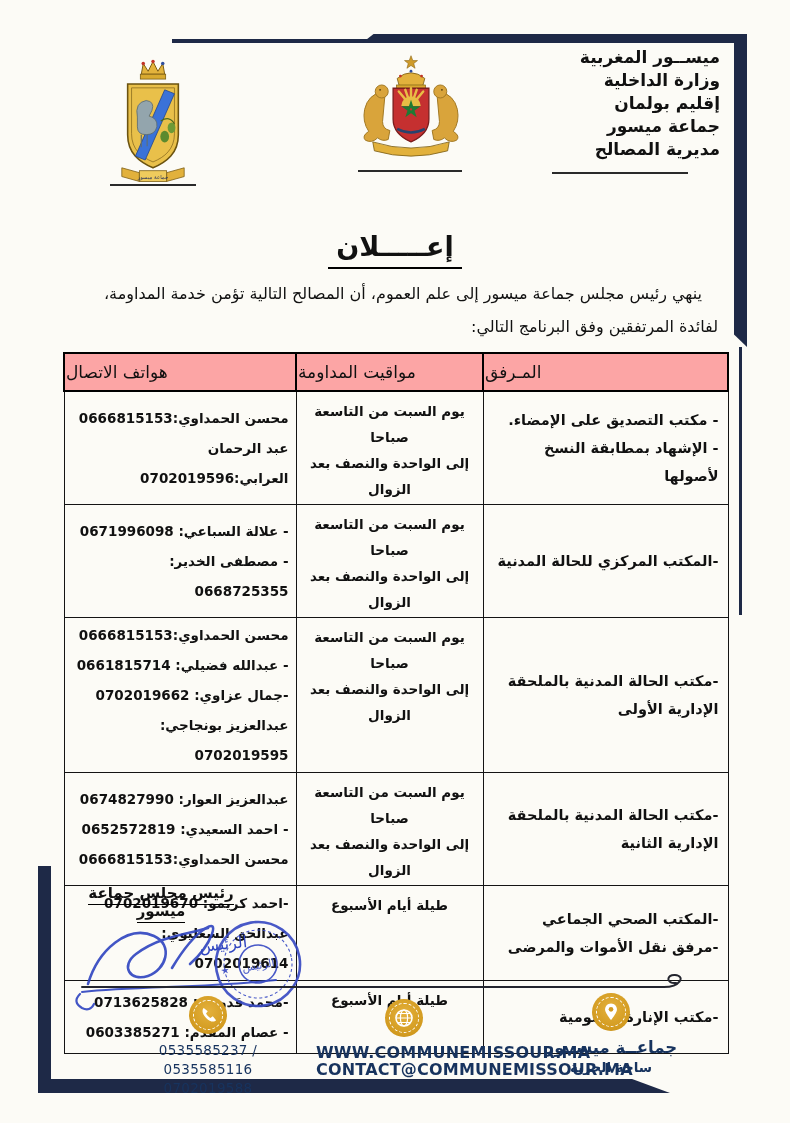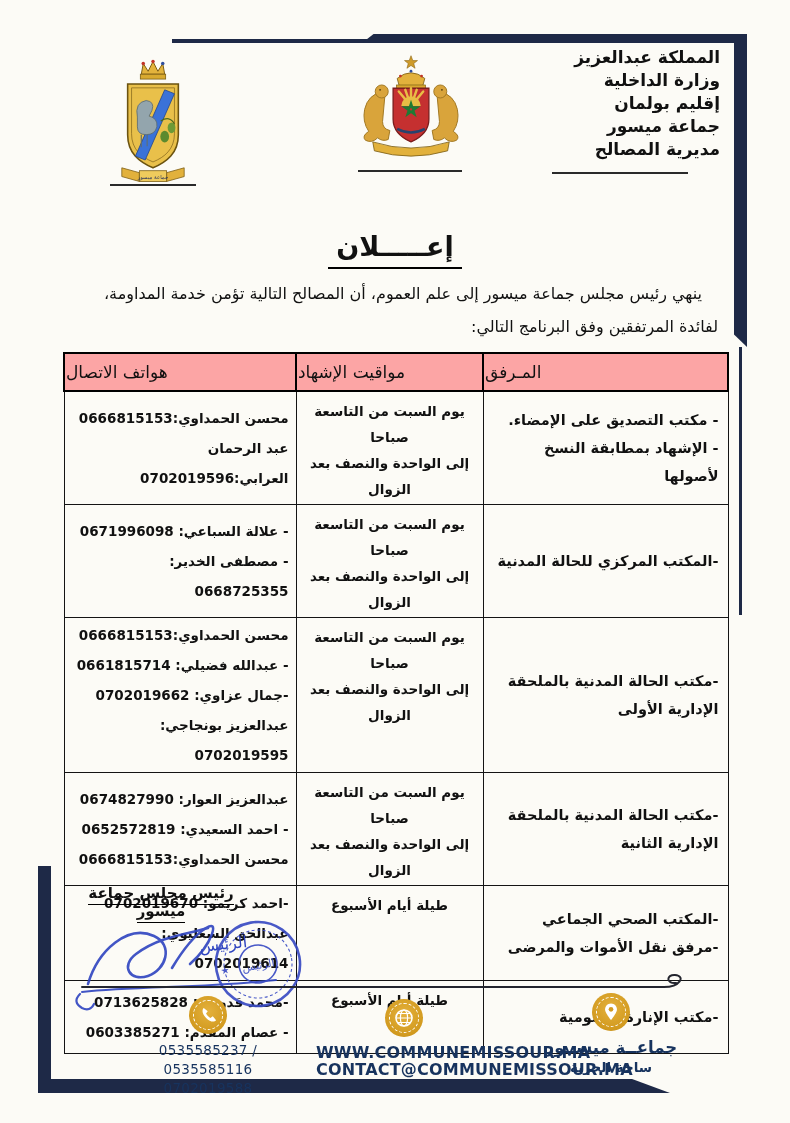--- a/index.html
+++ b/index.html
@@ -137,21 +137,21 @@
       <path d="M75 64 L60 46 M75 64 L68 44 M75 64 L75 42 M75 64 L82 44 M75 64 L90 46" stroke="#e8bd45" stroke-width="3" stroke-linecap="round"></path>
       <path d="M63 64 a12 12 0 0 1 24 0 z" fill="#e8bd45"></path>
     </g>
     <path d="M75 60 L79.7 74.5 L67 65.5 L83 65.5 L70.3 74.5 Z" fill="none" stroke="#1f7a33" stroke-width="2.4" stroke-linejoin="miter"></path>
     <path d="M58 92 Q75 101 92 92" stroke="#27436e" stroke-width="3" fill="none"></path>
     <path d="M28 108 Q75 123 122 108 L120 119 Q75 132 30 119 Z" fill="#e2b13c" stroke="#7a5c12" stroke-width="1"></path>
   </svg>
   <div class="abs rule r-center"></div>
 
   <div class="abs org-block">
-    <div class="org-line">المملكة عبدالعزيز</div>
+    <div class="org-line">ميســور المغربية</div>
     <div class="org-line">وزارة الداخلية</div>
     <div class="org-line">إقليم بولمان</div>
     <div class="org-line">جماعة ميسور</div>
     <div class="org-line">مديرية المصالح</div>
   </div>
   <div class="abs rule r-org"></div>
 
   <div class="abs title-wrap">
     <span class="title-word">إعـــــلان</span>
   </div>
@@ -160,21 +160,21 @@
 
   <table class="duty">
     <colgroup>
         <col class="c-fac">
         <col class="c-sch">
         <col class="c-pho">
       </colgroup>
     <thead>
       <tr>
         <th>المـرفق</th>
-        <th>مواقيت الإشهاد</th>
+        <th>مواقيت المداومة</th>
         <th>هواتف الاتصال</th>
       </tr>
     </thead>
     <tbody>
       <tr>
         <td class="fac">
           <div>- مكتب التصديق على الإمضاء.</div>
           <div>- الإشهاد بمطابقة النسخ لأصولها</div>
         </td>
         <td class="sch">

